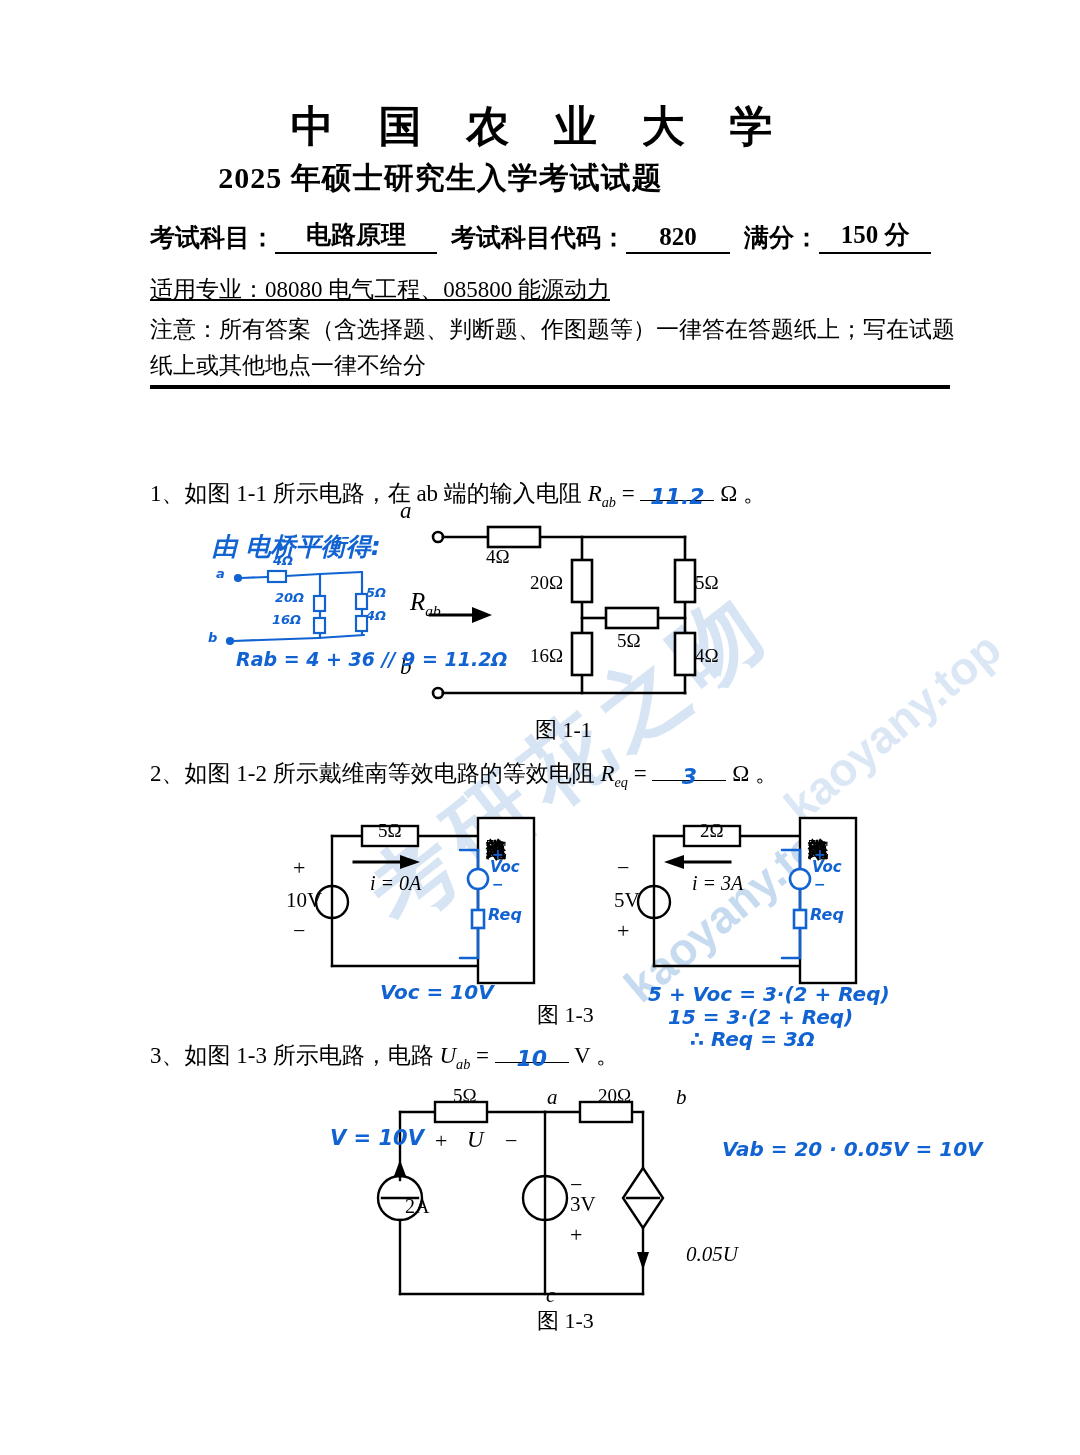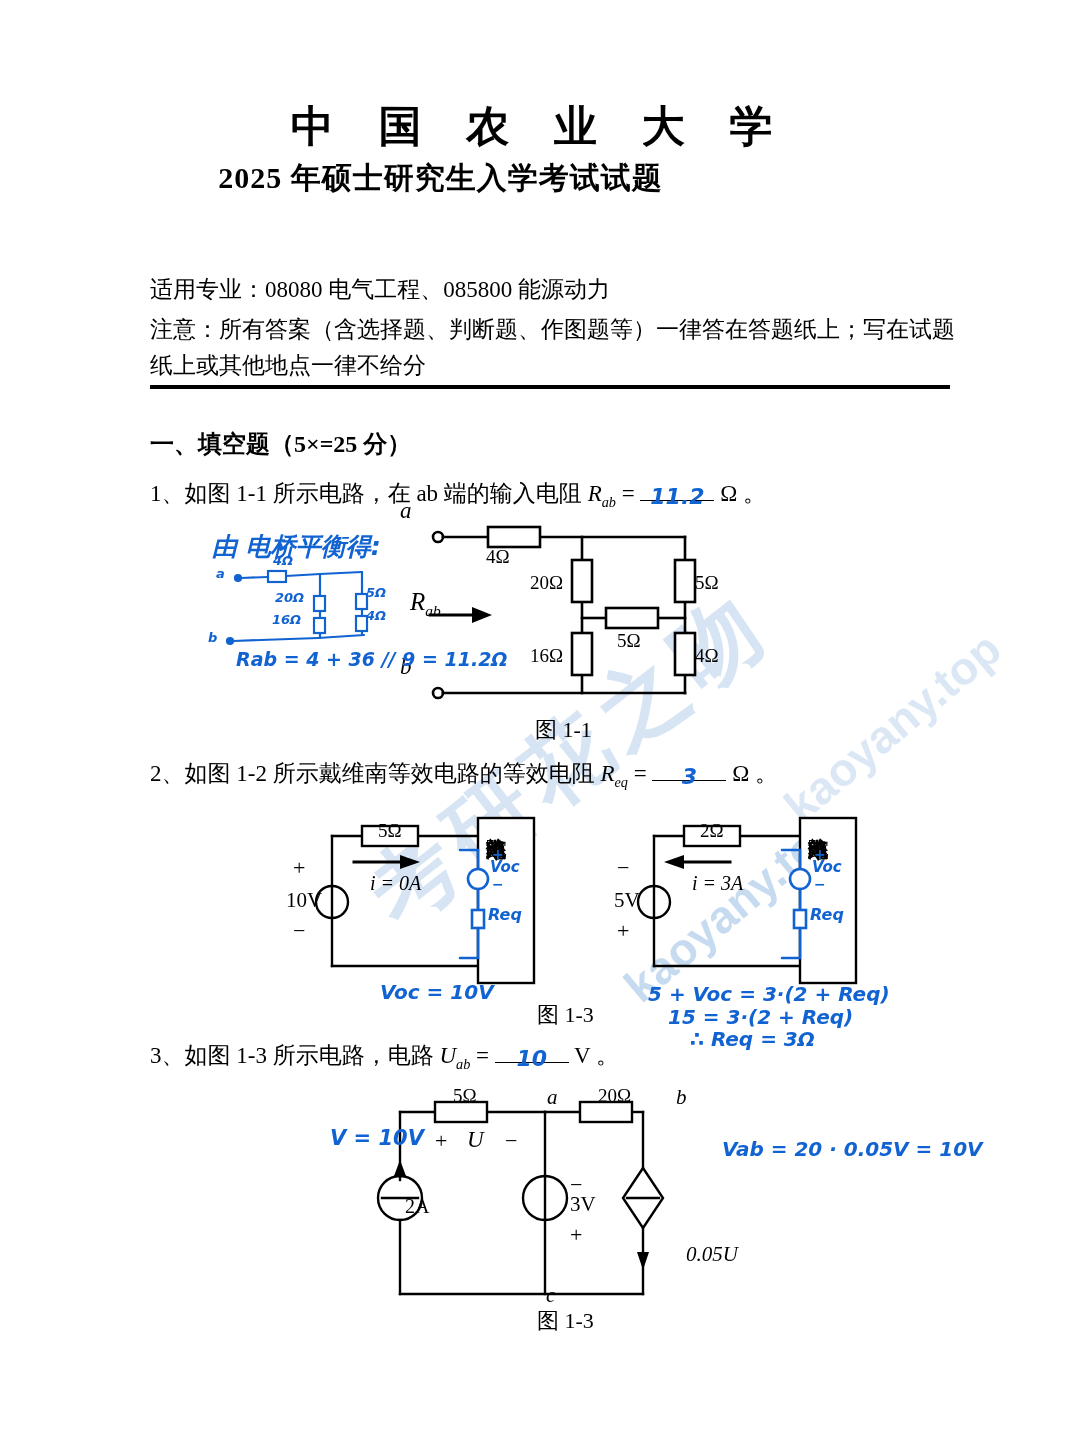--- a/index.html
+++ b/index.html
@@ -28,21 +28,21 @@
        font-size:25px;font-weight:700;z-index:3;
        display:flex;align-items:flex-end;}
   .subject-line .blank{
        display:inline-block;text-align:center;border-bottom:2px solid #000;
        font-weight:700;padding:0 6px 1px 6px;}
   .b-subject{min-width:150px;}
   .b-code{min-width:92px;}
   .b-score{min-width:100px;}
 
   .meta{position:absolute;left:150px;font-size:23px;z-index:3;line-height:1.55;}
-  .meta-major{top:272px;}
+  .meta-major{top:272px;text-decoration:underline;}
   .meta-note{top:312px;width:805px;}
 
   .rule{position:absolute;left:150px;top:385px;width:800px;height:4px;background:#000;z-index:3;}
 
   
   .sec-title{position:absolute;left:150px;top:428px;font-size:24px;font-weight:700;z-index:3;}
   .q{position:absolute;left:150px;font-size:23px;z-index:3;white-space:nowrap;}
   .q1{top:478px;}
   .q2{top:758px;}
   .q3{top:1040px;}
@@ -69,26 +69,33 @@
 
 <div class="page">
 
   <div class="wm wm-cn" style="left:330px;top:700px;">考研花之吻</div>
   <div class="wm wm-url" style="left:600px;top:880px;">kaoyany.top</div>
   <div class="wm wm-url" style="left:760px;top:700px;opacity:.55;">kaoyany.top</div>
 
   <div class="uni">中 国 农 业 大 学</div>
   <div class="exam-title">2025 年硕士研究生入学考试试题</div>
 
+  <div class="subject-line">
+    <span>考试科目：</span>
+    <span class="blank b-subject">电路原理</span>
+    <span style="padding-left:14px;">考试科目代码：</span>
+    <span class="blank b-code">820</span>
+    <span style="padding-left:14px;">满分：</span>
+    <span class="blank b-score">150 分</span>
+  </div>
 
   <div class="meta meta-major">适用专业：08080 电气工程、085800 能源动力</div>
   <div class="meta meta-note">注意：所有答案（含选择题、判断题、作图题等）一律答在答题纸上；写在试题纸上或其他地点一律不给分</div>
   <div class="rule"></div>
 
-  <div class="sec-title">一、填空题（5×=25 分）</div>
 
   <div class="q q1">
     <span>1、</span><span>如图 1-1 所示电路，在 ab 端的输入电阻 </span><i class="it">R</i><sub><i class="it">ab</i></sub><span> = </span><span class="ans-blank"><span class="hw">11.2</span></span><span> Ω 。</span>
   </div>
 
   <svg width="360" height="200" viewBox="0 0 360 200" style="left:400px;top:515px;">
     <g stroke="#000" stroke-width="2.6" fill="none" stroke-linecap="square">
 
       <circle cx="38" cy="22" r="5" fill="#fff"></circle>
       <circle cx="38" cy="178" r="5" fill="#fff"></circle>

